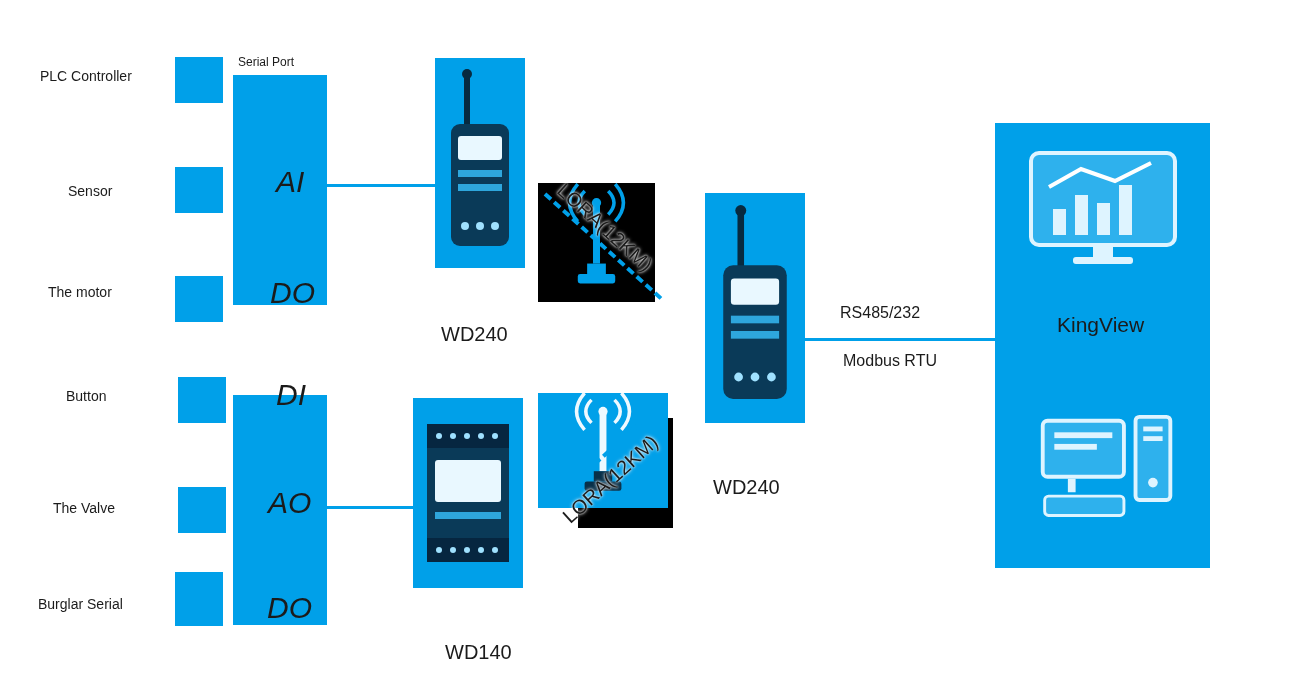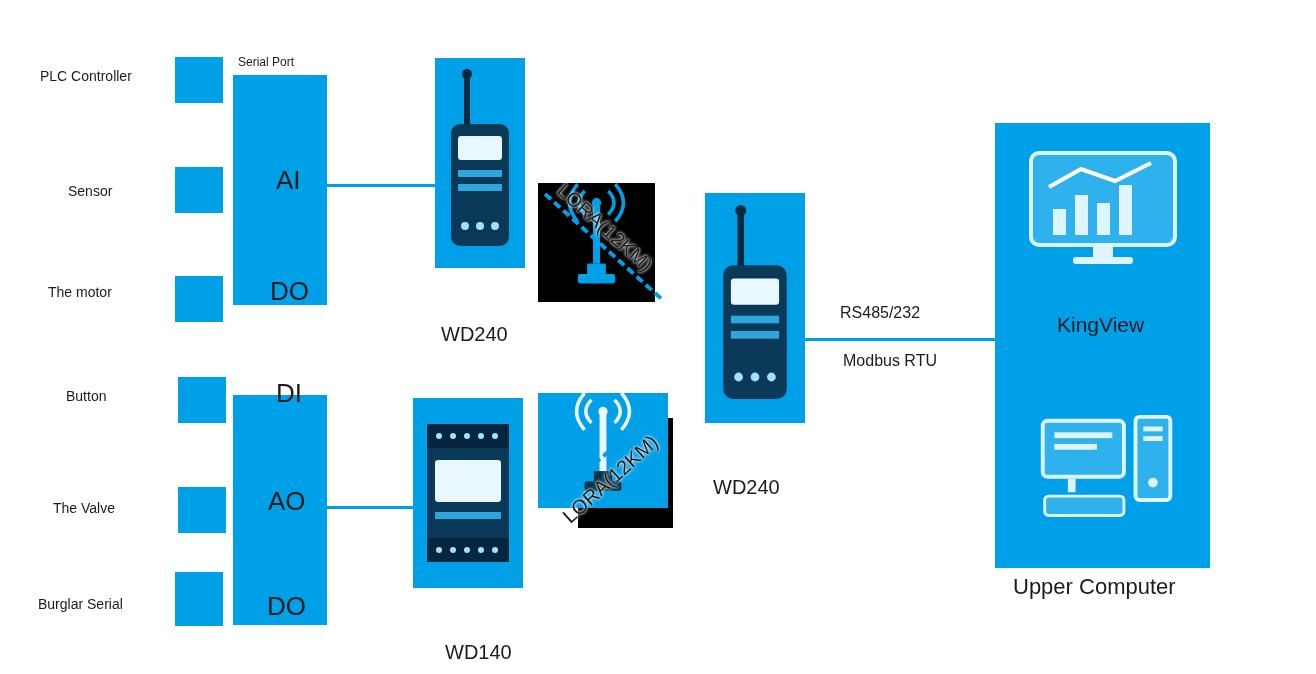--- a/index.html
+++ b/index.html
@@ -3,21 +3,21 @@
 <meta charset="utf-8">
 <style>
   :root { --accent:#00a0e9; }
   * { margin:0; padding:0; box-sizing:border-box; }
   body { background:#ffffff; font-family:"Liberation Sans", sans-serif; }
   #canvas { position:relative; width:1316px; height:674px; background:#ffffff; overflow:hidden; color:#1b1b1b; }
   .txt { position:absolute; white-space:nowrap; color:#1b1b1b; }
   .dev-label { font-size:14px; }
   .sq { position:absolute; width:48px; height:46px; background:var(--accent); }
   .module { position:absolute; width:94px; height:230px; background:var(--accent); }
-  .io-label { font-size:26px; }
+  .io-label { font-size:30px;font-style:italic; }
   .port-label { font-size:12px;text-align:right; }
   .wire { position:absolute; height:3px; background:var(--accent); }
   .gw { position:absolute; background:var(--accent); }
   .gw svg { width:100%; height:100%; display:block; }
   .gw-label { font-size:20px;margin-top:46px; }
   .blackbox { position:absolute; background:#000; }
   .blackbox svg, .photo svg { width:100%; height:100%; display:block; }
   .photo { position:absolute; background:var(--accent); }
   .dash { position:absolute; border-top:4px dashed var(--accent); transform-origin:left center; }
   .lora-label { font-size:20px; transform-origin:left center;
@@ -174,15 +174,14 @@
         <rect x="20" y="30" width="44" height="6" fill="#def4ff"></rect>
         <rect x="104" y="2" width="36" height="86" rx="4" fill="rgba(255,255,255,0.18)" stroke="#def4ff" stroke-width="4"></rect>
         <rect x="112" y="12" width="20" height="5" fill="#def4ff"></rect>
         <rect x="112" y="22" width="20" height="5" fill="#def4ff"></rect>
         <circle cx="122" cy="70" r="5" fill="#def4ff"></circle>
         <rect x="34" y="66" width="8" height="14" fill="#def4ff"></rect>
         <rect x="10" y="84" width="82" height="20" rx="4" fill="rgba(255,255,255,0.18)" stroke="#def4ff" stroke-width="3"></rect>
       </svg>
     </div>
   </div>
-  <div class="txt caption" style="left:1013px; top:574px;">Upper Computer</div>
 
 </div>
 
 </body></html>

